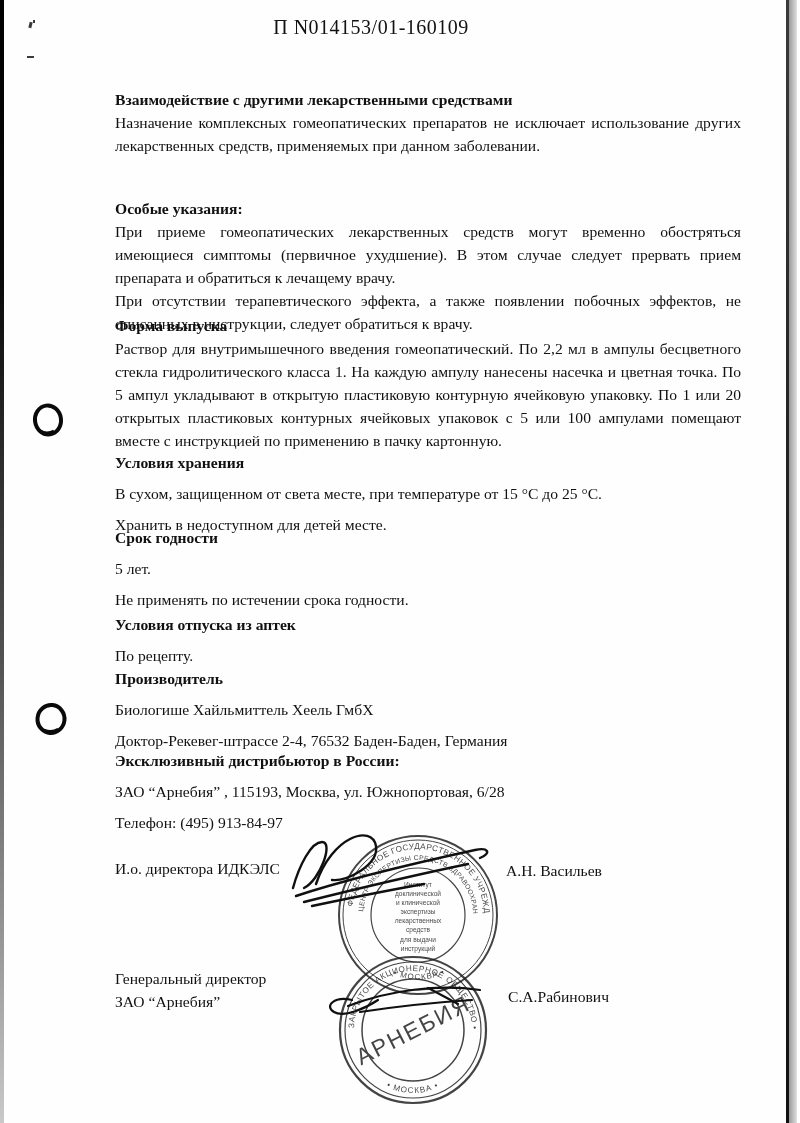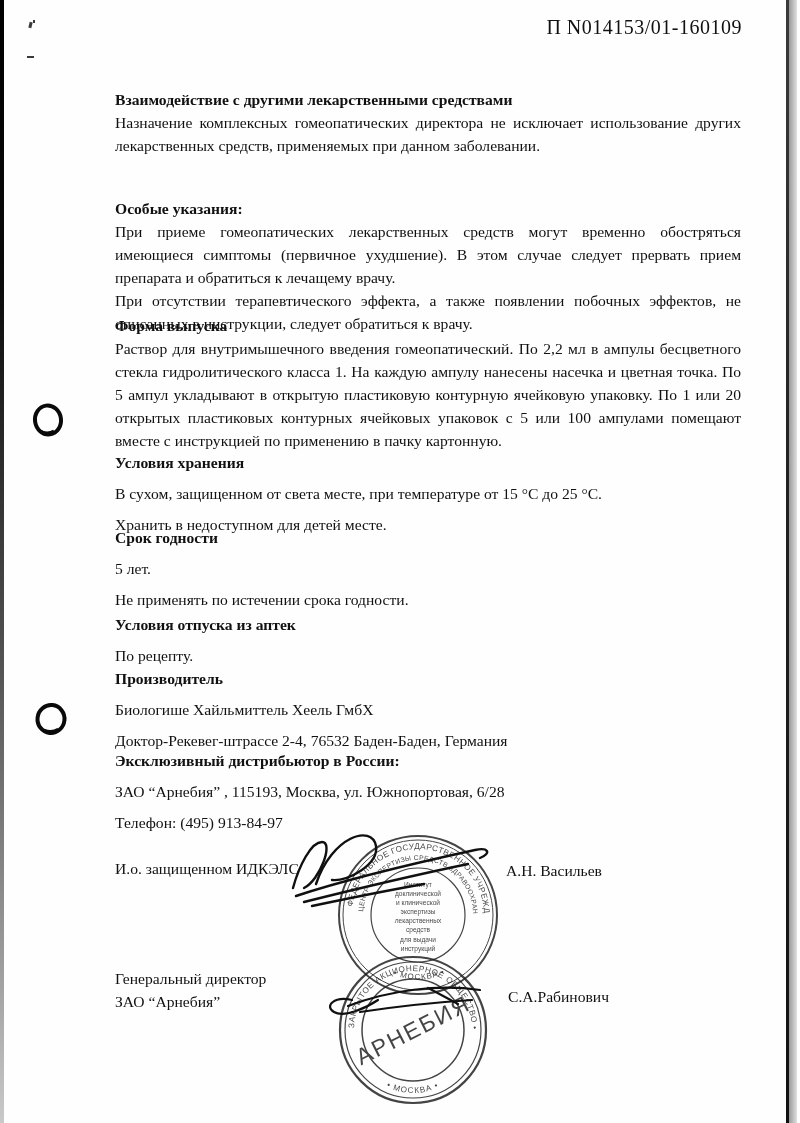--- a/index.html
+++ b/index.html
@@ -10,21 +10,21 @@
   }
   
   .edge-left{position:absolute;left:0;top:0;width:4px;height:1123px;
     background:linear-gradient(#000 0%,#0a0a0a 25%,#555 60%,#9a9a9a 85%,#c9c9c9 100%);}
   .edge-right-dark{position:absolute;left:786px;top:0;width:3px;height:1123px;
     background:linear-gradient(#3a3a3a 0%,#222 40%,#111 100%);}
   .edge-right-gray{position:absolute;left:789px;top:0;width:8px;height:1123px;
     background:linear-gradient(90deg,#9a9a9a,#e0e0e0);}
   .speck{position:absolute;background:#3a3a3a;}
 
-  .regnum{position:absolute;top:16px;left:0;width:742px;text-align:right;
+  .regnum{position:absolute;top:16px;left:0;width:742px;text-align:center;
     font-size:20px;letter-spacing:.5px;}
 
   .section{position:absolute;left:115px;width:626px;font-size:15.6px;line-height:23px;}
   .section h3{margin:0;font-size:15.6px;line-height:23px;font-weight:bold;}
   .section p{margin:0;text-align:justify;text-align-last:left;}
   .section p.nojust{text-align:left;margin-top:8px;}
 
   .sig-label{position:absolute;left:115px;font-size:15.6px;line-height:23px;}
   .sig-name{position:absolute;font-size:15.6px;line-height:23px;}
 
@@ -40,21 +40,21 @@
   <div class="edge-right-gray"></div>
   <div class="edge-right-dark"></div>
   <div class="speck" style="left:29px;top:22px;width:3px;height:6px;transform:rotate(14deg)"></div>
   <div class="speck" style="left:33px;top:20px;width:2px;height:3px"></div>
   <div class="speck" style="left:27px;top:56px;width:7px;height:2px"></div>
 
   <div class="regnum">П N014153/01-160109</div>
 
   <div class="section" style="top:88px">
     <h3>Взаимодействие с другими лекарственными средствами</h3>
-    <p>Назначение комплексных гомеопатических директора не исключает использование других лекарственных средств, применяемых при данном заболевании.</p>
+    <p>Назначение комплексных гомеопатических препаратов не исключает использование других лекарственных средств, применяемых при данном заболевании.</p>
   </div>
 
   <div class="section" style="top:197px">
     <h3>Особые указания:</h3>
     <p>При приеме гомеопатических лекарственных средств могут временно обостряться имеющиеся симптомы (первичное ухудшение). В этом случае следует прервать прием препарата и обратиться к лечащему врачу.</p>
     <p>При отсутствии терапевтического эффекта, а также появлении побочных эффектов, не описанных в инструкции, следует обратиться к врачу.</p>
   </div>
 
   <div class="section" style="top:314px">
     <h3>Форма выпуска</h3>
@@ -83,21 +83,21 @@
     <p class="nojust">Биологише Хайльмиттель Хеель ГмбХ</p>
     <p class="nojust">Доктор-Рекевег-штрассе 2-4, 76532 Баден-Баден, Германия</p>
   </div>
 
   <div class="section" style="top:749px">
     <h3>Эксклюзивный дистрибьютор в России:</h3>
     <p class="nojust">ЗАО “Арнебия” , 115193, Москва, ул. Южнопортовая, 6/28</p>
     <p class="nojust">Телефон: (495) 913-84-97</p>
   </div>
 
-  <div class="sig-label" style="top:857px">И.о. защищенном ИДКЭЛС</div>
+  <div class="sig-label" style="top:857px">И.о. директора ИДКЭЛС</div>
   <div class="sig-name" style="left:506px;top:859px">А.Н. Васильев</div>
 
   <div class="sig-label" style="top:967px">Генеральный директор</div>
   <div class="sig-label" style="top:990px">ЗАО “Арнебия”</div>
   <div class="sig-name" style="left:508px;top:985px">С.А.Рабинович</div>
 
   <svg class="artlayer" viewBox="0 0 800 1123">
 
     <g>
       <ellipse cx="48" cy="420" rx="13" ry="14.5" fill="none" stroke="#0a0a0a" stroke-width="4" transform="rotate(-8 48 420)"></ellipse>

